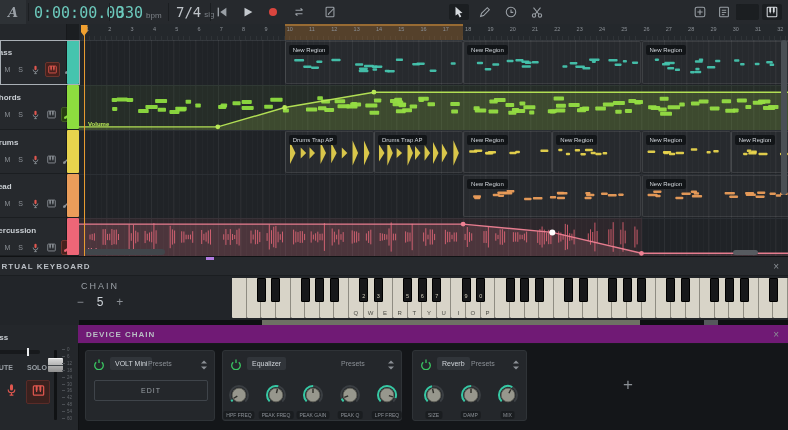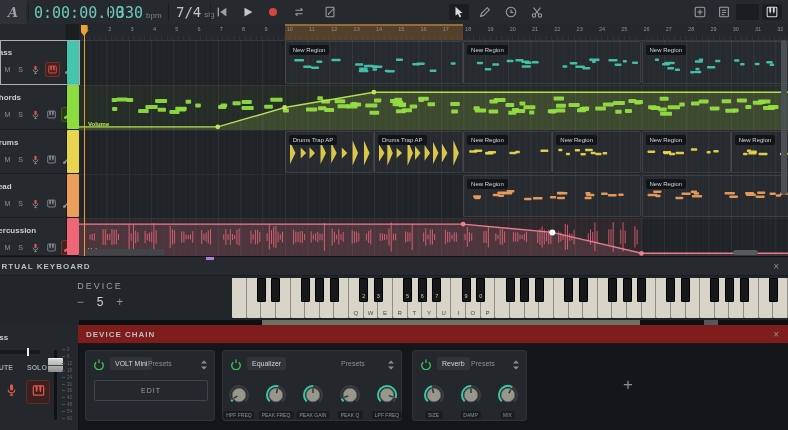--- a/index.html
+++ b/index.html
@@ -53,21 +53,21 @@
   .bkey{position:absolute;top:0;height:24px;background:#17181a;border:1px solid #000;box-sizing:border-box;border-radius:0 0 1px 1px;}
   .wkl{position:absolute;bottom:2px;width:100%;text-align:center;font-size:6px;color:#4a4a44;}
   .bkl{position:absolute;bottom:2px;width:100%;text-align:center;font-size:5.5px;color:#cfcab9;}
   #vk-scroll{left:79px;top:63px;width:709px;height:5px;background:#0e1012;}
   #vk-thumb{left:183px;top:0;width:378px;height:5px;background:#6e7064;}
   #vk-thumb2{left:625px;top:0;width:14px;height:5px;background:#55585c;}
   #midi-ind{left:206px;top:0;width:8px;height:3px;background:#b07ae0;}
   
   #dc{left:0;top:325px;width:788px;height:105px;background:#141619;}
   #mixer{left:0;top:0;width:78px;height:105px;background:#24272b;border-right:1px solid #101214;}
-  #dc-head{left:78px;top:0;width:710px;height:18px;background:#7f1d1d;border-bottom:1px solid #17191c;}
+  #dc-head{left:78px;top:0;width:710px;height:18px;background:#701a75;border-bottom:1px solid #17191c;}
   #dc-title{position:absolute;left:8px;top:5px;color:#b9bec4;font-size:8px;font-weight:bold;letter-spacing:1px;}
   .mx-name{position:absolute;left:-11px;top:8px;color:#c9ced3;font-size:8px;font-weight:bold;white-space:nowrap;}
   .mx-lab{position:absolute;color:#9aa0a6;font-size:7px;font-weight:bold;white-space:nowrap;}
   .devcard{position:absolute;top:25px;height:71px;background:#24272b;border:1px solid #2f3337;border-radius:3px;box-sizing:border-box;}
   .dev-chip{position:absolute;top:6px;background:#31353a;color:#d0d5da;font-size:7px;padding:3px 5px;border-radius:2px;white-space:nowrap;}
   .dev-presets{position:absolute;top:9px;color:#8b9096;font-size:7px;}
   .edit-btn{position:absolute;left:8px;top:29px;height:19px;border:1px solid #3f444a;border-radius:2px;color:#9aa0a6;
     font-size:7px;display:flex;align-items:center;justify-content:center;letter-spacing:1px;}
   .knob-label{position:absolute;background:#1a1d20;color:#8b9096;font-size:5px;padding:1px 3px;border-radius:2px;
     transform:translateX(-50%);white-space:nowrap;}
@@ -858,21 +858,21 @@
   <div class="sel-outline abs" style="left: 0px; top: 16px; width: 80px; height: 45px; position: absolute; pointer-events: none;"></div>
     </div>
 
   <div id="vk" class="abs">
     <div id="vk-head" class="abs">
       <span id="vk-title">VIRTUAL KEYBOARD</span>
       <span class="close-x">×</span>
     </div>
     <div id="midi-ind" class="abs"></div>
     <div id="octave" class="abs">
-      <div class="olabel">DEVICE</div>
+      <div class="olabel">CHAIN</div>
       <div class="orow">
         <span>−</span>
         <span class="oval">5</span>
         <span>+</span>
       </div>
     </div>
     <div id="piano" class="abs">
         <div class="wkey" style="left: 0px; width: 14.63px;"></div>
         <div class="wkey" style="left: 14.63px; width: 14.63px;"></div>
         <div class="wkey" style="left: 29.26px; width: 14.63px;"></div>

